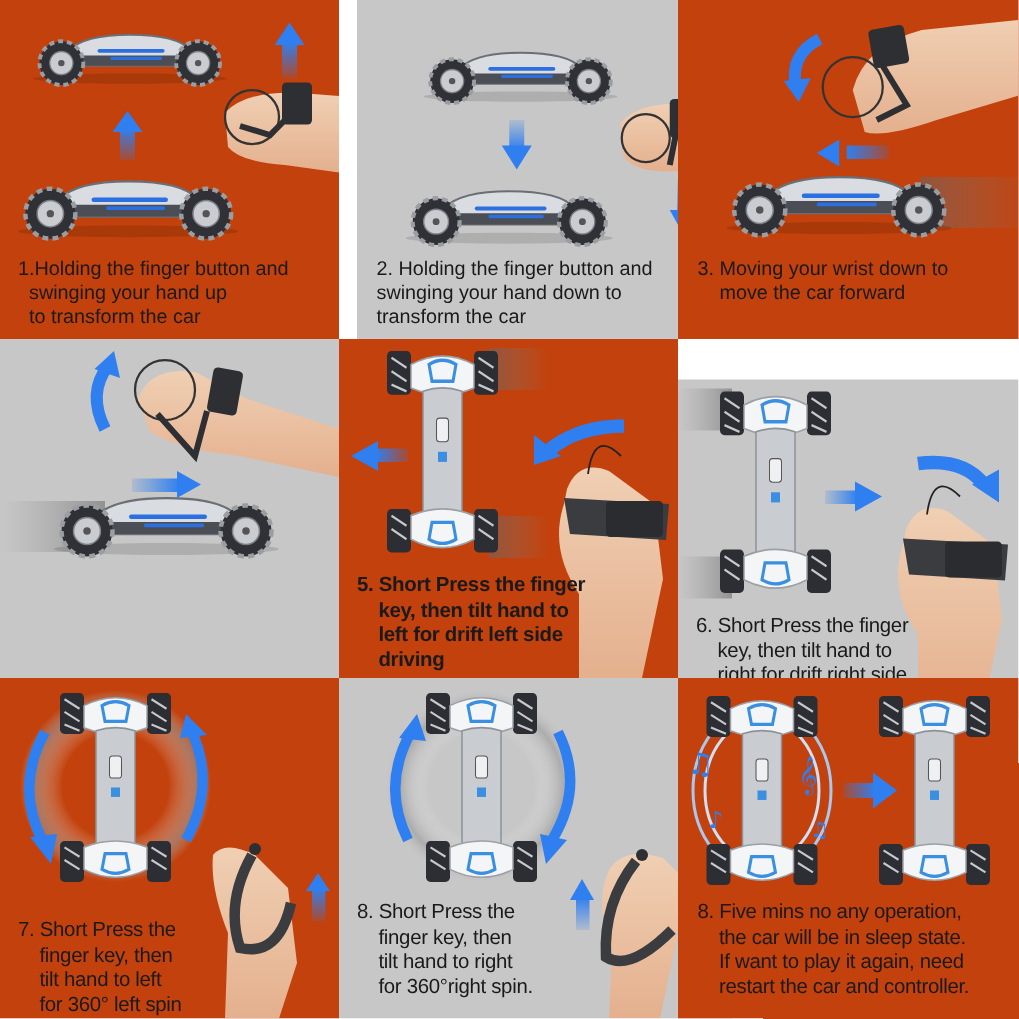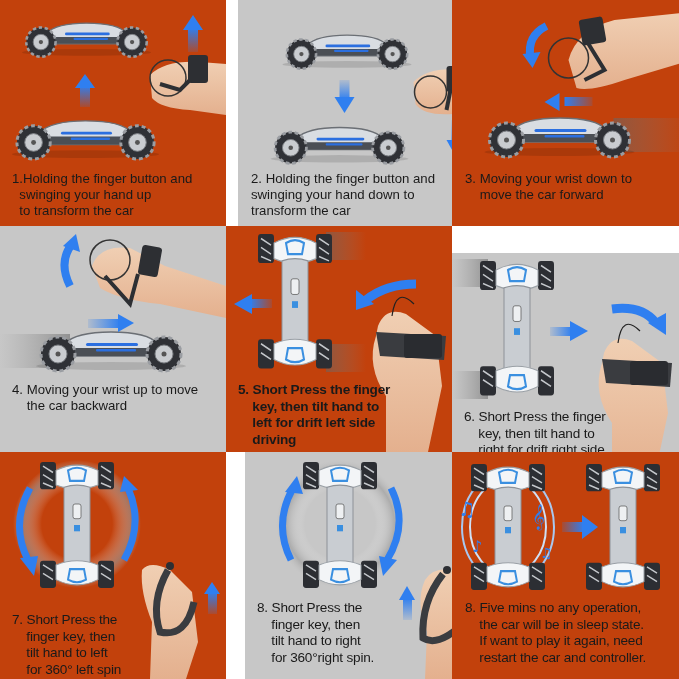--- a/index.html
+++ b/index.html
@@ -161,22 +161,20 @@
         <path d="M70 60 Q58 36 72 18" stroke="#2f7ff0" stroke-width="8" fill="none"></path>
         <path d="M63 20 L76 8 L80 26 Z" fill="#2f7ff0"></path>
       </g>
       <g>
         <path d="M92 40 Q100 18 130 22 L165 40 L226 60 L226 92 L160 78 Q120 74 100 62 Z" fill="url(#skin)"></path>
         <circle cx="110" cy="34" r="20" fill="none" stroke="#333" stroke-width="1.5"></circle>
         <rect x="140" y="20" width="20" height="30" rx="3" fill="#2d2f33" transform="rotate(10 150 35)"></rect>
         <path d="M138 48 L130 78 L105 50" stroke="#2d2f33" stroke-width="4" fill="none"></path>
       </g>
     </svg>
-    <div class="caption" style="left:12px;top:156px;">4. Moving your wrist up to move
-    the car backward</div>
   </div>
 
   <div class="cell white" style="left:226px;top:226px;width:226px;height:226px;font-weight:bold;">
     <svg class="art" viewBox="0 0 226 226">
       <rect x="100" y="6" width="40" height="28" fill="url(#blurL)" transform="rotate(180 120 20)"></rect>
       <rect x="100" y="118" width="40" height="28" fill="url(#blurL)" transform="rotate(180 120 132)"></rect>
       <use href="#topCar" transform="translate(32,8) scale(1.0,1.12)"></use>
       <g>
         <rect x="24" y="74" width="22" height="9" fill="url(#arrowH)" transform="rotate(180 35 78)"></rect>
         <path d="M26 68 L8 78 L26 88 Z" fill="#2f7ff0"></path>
@@ -243,21 +241,21 @@
         <circle cx="170" cy="114" r="4" fill="#2d2f33"></circle>
         <path d="M168 118 Q150 150 160 180 Q186 186 194 150" stroke="#3a3c40" stroke-width="7" fill="none"></path>
       </g>
     </svg>
     <div class="caption narrow" style="left:12px;top:148px;margin-top:12px;">7. Short Press the
     finger key, then
     tilt hand to left
     for 360° left spin</div>
   </div>
 
-  <div class="cell gray" style="left:226px;top:452px;width:262px;height:227px;margin-left:19px;">
+  <div class="cell gray" style="left:226px;top:452px;width:262px;height:227px;">
     <svg class="art" viewBox="0 0 226 227">
       <circle cx="77" cy="72" r="64" fill="url(#spinBlur)"></circle>
       <use href="#topCar" transform="translate(40,10) scale(1.0,1.05)"></use>
       <g>
         <path d="M28 108 Q10 72 30 36" stroke="#2f7ff0" stroke-width="7" fill="none"></path>
         <path d="M22 40 L34 24 L40 42 Z" fill="#2f7ff0"></path>
         <path d="M128 36 Q146 72 124 108" stroke="#2f7ff0" stroke-width="7" fill="none"></path>
         <path d="M116 104 L120 124 L134 108 Z" fill="#2f7ff0"></path>
       </g>
       <g>

